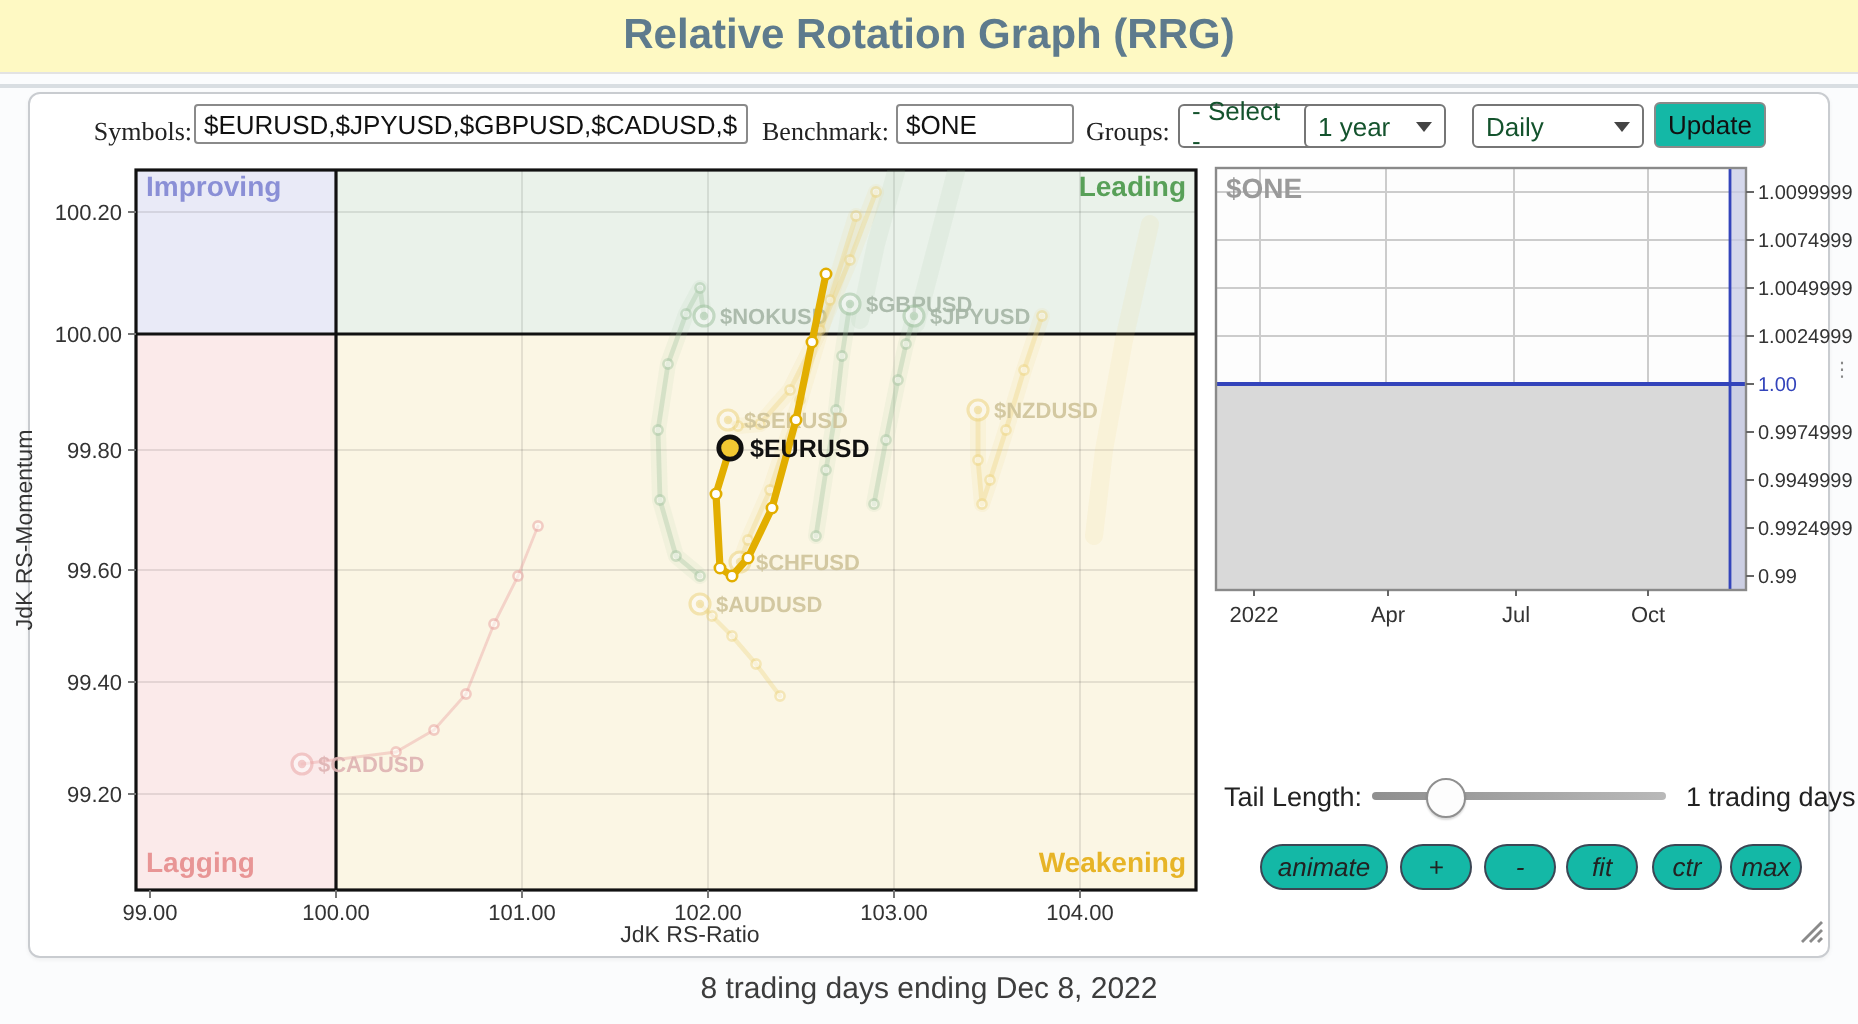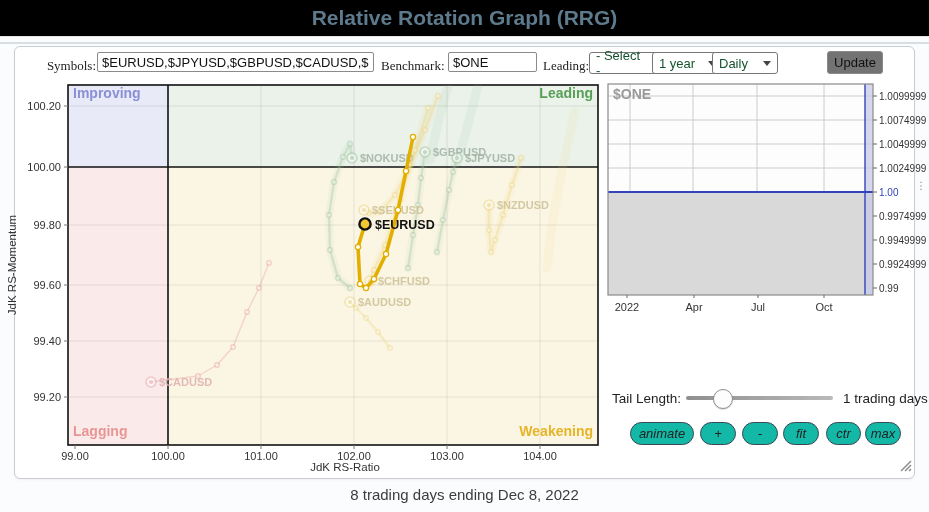--- a/index.html
+++ b/index.html
@@ -1,28 +1,28 @@
 <!DOCTYPE html>
 <html><head>
 <meta charset="utf-8">
 <style>
   html,body{margin:0;padding:0;background:#fbfcfd;font-family:"Liberation Sans",sans-serif;}
   #stage{position:relative;width:929px;height:512px;overflow:hidden;background:#fbfcfd;}
   
-  #hdr{position:absolute;left:0;top:0;width:929px;height:36px;background:#000000;border-bottom:1px solid #e3e3e3;}
+  #hdr{position:absolute;left:0;top:0;width:929px;height:36px;background:#fef9c3;border-bottom:1px solid #e3e3e3;}
   #hdr h1{margin:0;text-align:center;font-size:21px;line-height:36px;font-weight:bold;color:#5e7b8d;}
   #divider{position:absolute;left:0;top:42px;width:929px;height:2px;background:#d9dee2;}
   
   #panel{position:absolute;left:14px;top:46px;width:899px;height:431px;background:#fff;border:1px solid #c9ccd0;border-radius:6px;box-shadow:0 1px 2px rgba(0,0,0,.05);}
   
   .tb-label{position:absolute;font-size:13px;color:#222;top:58px;font-family:Liberation Serif, serif;}
   .tb-input{position:absolute;top:52px;height:20px;border:1px solid #8a8a8a;border-radius:2px;font-size:13px;font-family:"Liberation Sans",sans-serif;padding:0 4px;color:#111;background:#fff;box-sizing:border-box;}
   .select{position:absolute;top:52px;height:22px;border:1px solid #767676;border-radius:3px;background:#fff;font-size:13px;color:#14532d;display:flex;align-items:center;justify-content:space-between;padding:0 6px;box-sizing:border-box;cursor:default;}
   .select .arrow{width:0;height:0;border-left:4px solid transparent;border-right:4px solid transparent;border-top:5px solid #444;margin-left:6px;}
-  #update-btn{position:absolute;left:827px;top:51px;width:56px;height:23px;background:#737373;border:1px solid #8a8a8a;border-radius:3px;font-size:13px;font-family:"Liberation Sans",sans-serif;color:#111;}
+  #update-btn{position:absolute;left:827px;top:51px;width:56px;height:23px;background:#14b8a6;border:1px solid #8a8a8a;border-radius:3px;font-size:13px;font-family:"Liberation Sans",sans-serif;color:#111;}
   
   #rrg-svg,#price-svg{position:absolute;left:0;top:0;}
   
   #tail-label{position:absolute;left:612px;top:391px;font-size:13.5px;color:#222;}
   #tail-value{position:absolute;left:843px;top:391px;font-size:13.5px;color:#222;}
   #slider-track{position:absolute;left:686px;top:396px;width:147px;height:4px;background:linear-gradient(90deg,#8f8f8f,#b9b9b9);border-radius:2px;}
   #slider-handle{position:absolute;left:713px;top:389px;width:18px;height:18px;background:#fdfdfd;border:1px solid #8f8f8f;border-radius:50%;box-shadow:0 1px 1px rgba(0,0,0,.15);}
   
   .pill{position:absolute;top:422px;height:23px;background:#14b8a6;border:1.4px solid #3c4654;border-radius:13px;font-size:13px;font-family:"Liberation Sans",sans-serif;color:#222;padding:0;font-style:italic;}
   
@@ -237,30 +237,30 @@
       <text x="758" y="311" fill="#333" font-size="11" text-anchor="middle">Jul</text>
       <line x1="824" y1="295" x2="824" y2="298" stroke="#666" stroke-width="1"></line>
       <text x="824" y="311" fill="#333" font-size="11" text-anchor="middle">Oct</text>
     </svg>
   <div id="price-dots">⋮</div>
 
   <span class="tb-label" style="left:40px;width:56px;text-align:right;">Symbols:</span>
   <input class="tb-input" style="left: 97px; width: 277px;" value="$EURUSD,$JPYUSD,$GBPUSD,$CADUSD,$CHFUSD">
   <span class="tb-label" style="left:381px;">Benchmark:</span>
   <input class="tb-input" style="left: 448px; width: 89px;" value="$ONE">
-  <span class="tb-label" style="left:543px;">Leading:</span>
+  <span class="tb-label" style="left:543px;">Groups:</span>
   <div class="select" style="left:589px;width:79px;">
     <span>- Select -</span>
     <span class="arrow"></span>
   </div>
   <div class="select" style="left:652px;width:71px;">
     <span>1 year</span>
     <span class="arrow"></span>
   </div>
-  <div class="select" style="left:712px;width:66px;">
+  <div class="select" style="left:736px;width:86px;">
     <span>Daily</span>
     <span class="arrow"></span>
   </div>
   <button id="update-btn">Update</button>
 
   <span id="tail-label">Tail Length:</span>
   <div id="slider-track"></div>
   <div id="slider-handle"></div>
   <span id="tail-value">1 trading days</span>
 

